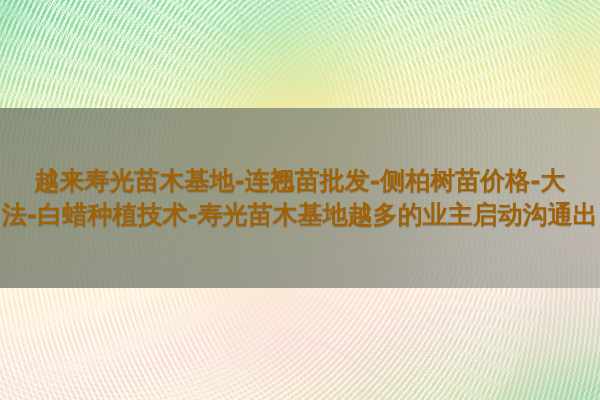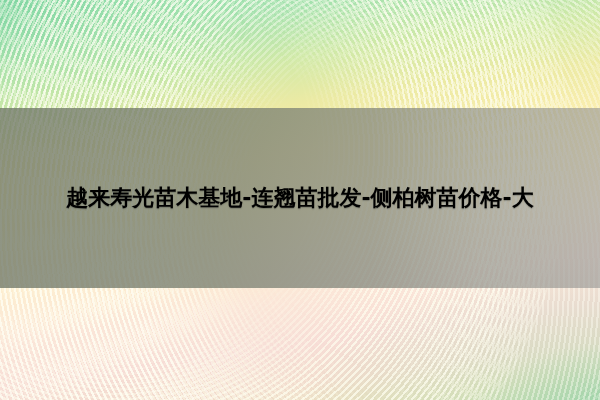--- a/index.html
+++ b/index.html
@@ -133,24 +133,24 @@
     top: 108px;
     height: 180px;
     display: flex;
     flex-direction: column;
     align-items: center;
     justify-content: center;
     gap: 0;
   }
 
   .cap-line {
-    color: #000000;
+    color: #a16207;
     font-family: "DejaVu Sans", "Liberation Sans", sans-serif;
     font-weight: bold;
-    font-size: 22px;
+    font-size: 25px;
     line-height: 34px;
     letter-spacing: 0px;
     white-space: nowrap;
     text-align: center;
     text-shadow: 0 1px 1px rgba(60,64,58,0.35);
   }
 
   
   .cap-line.overflow {
     position: relative;
@@ -179,16 +179,19 @@
     <div class="bg-base"></div>
     <div class="arc-tl"></div>
     <div class="arc-tr"></div>
     <div class="arc-br"></div>
     <div class="arc-bl"></div>
 
     <div class="grey-band"></div>
 
     <div class="caption">
       <div class="cap-line">越来寿光苗木基地-连翘苗批发-侧柏树苗价格-大</div>
+      <div class="cap-line overflow">
+        <span>法-白蜡种植技术-寿光苗木基地越多的业主启动沟通出</span>
+      </div>
     </div>
   </div>
 
 </div>
 
 </body></html>

